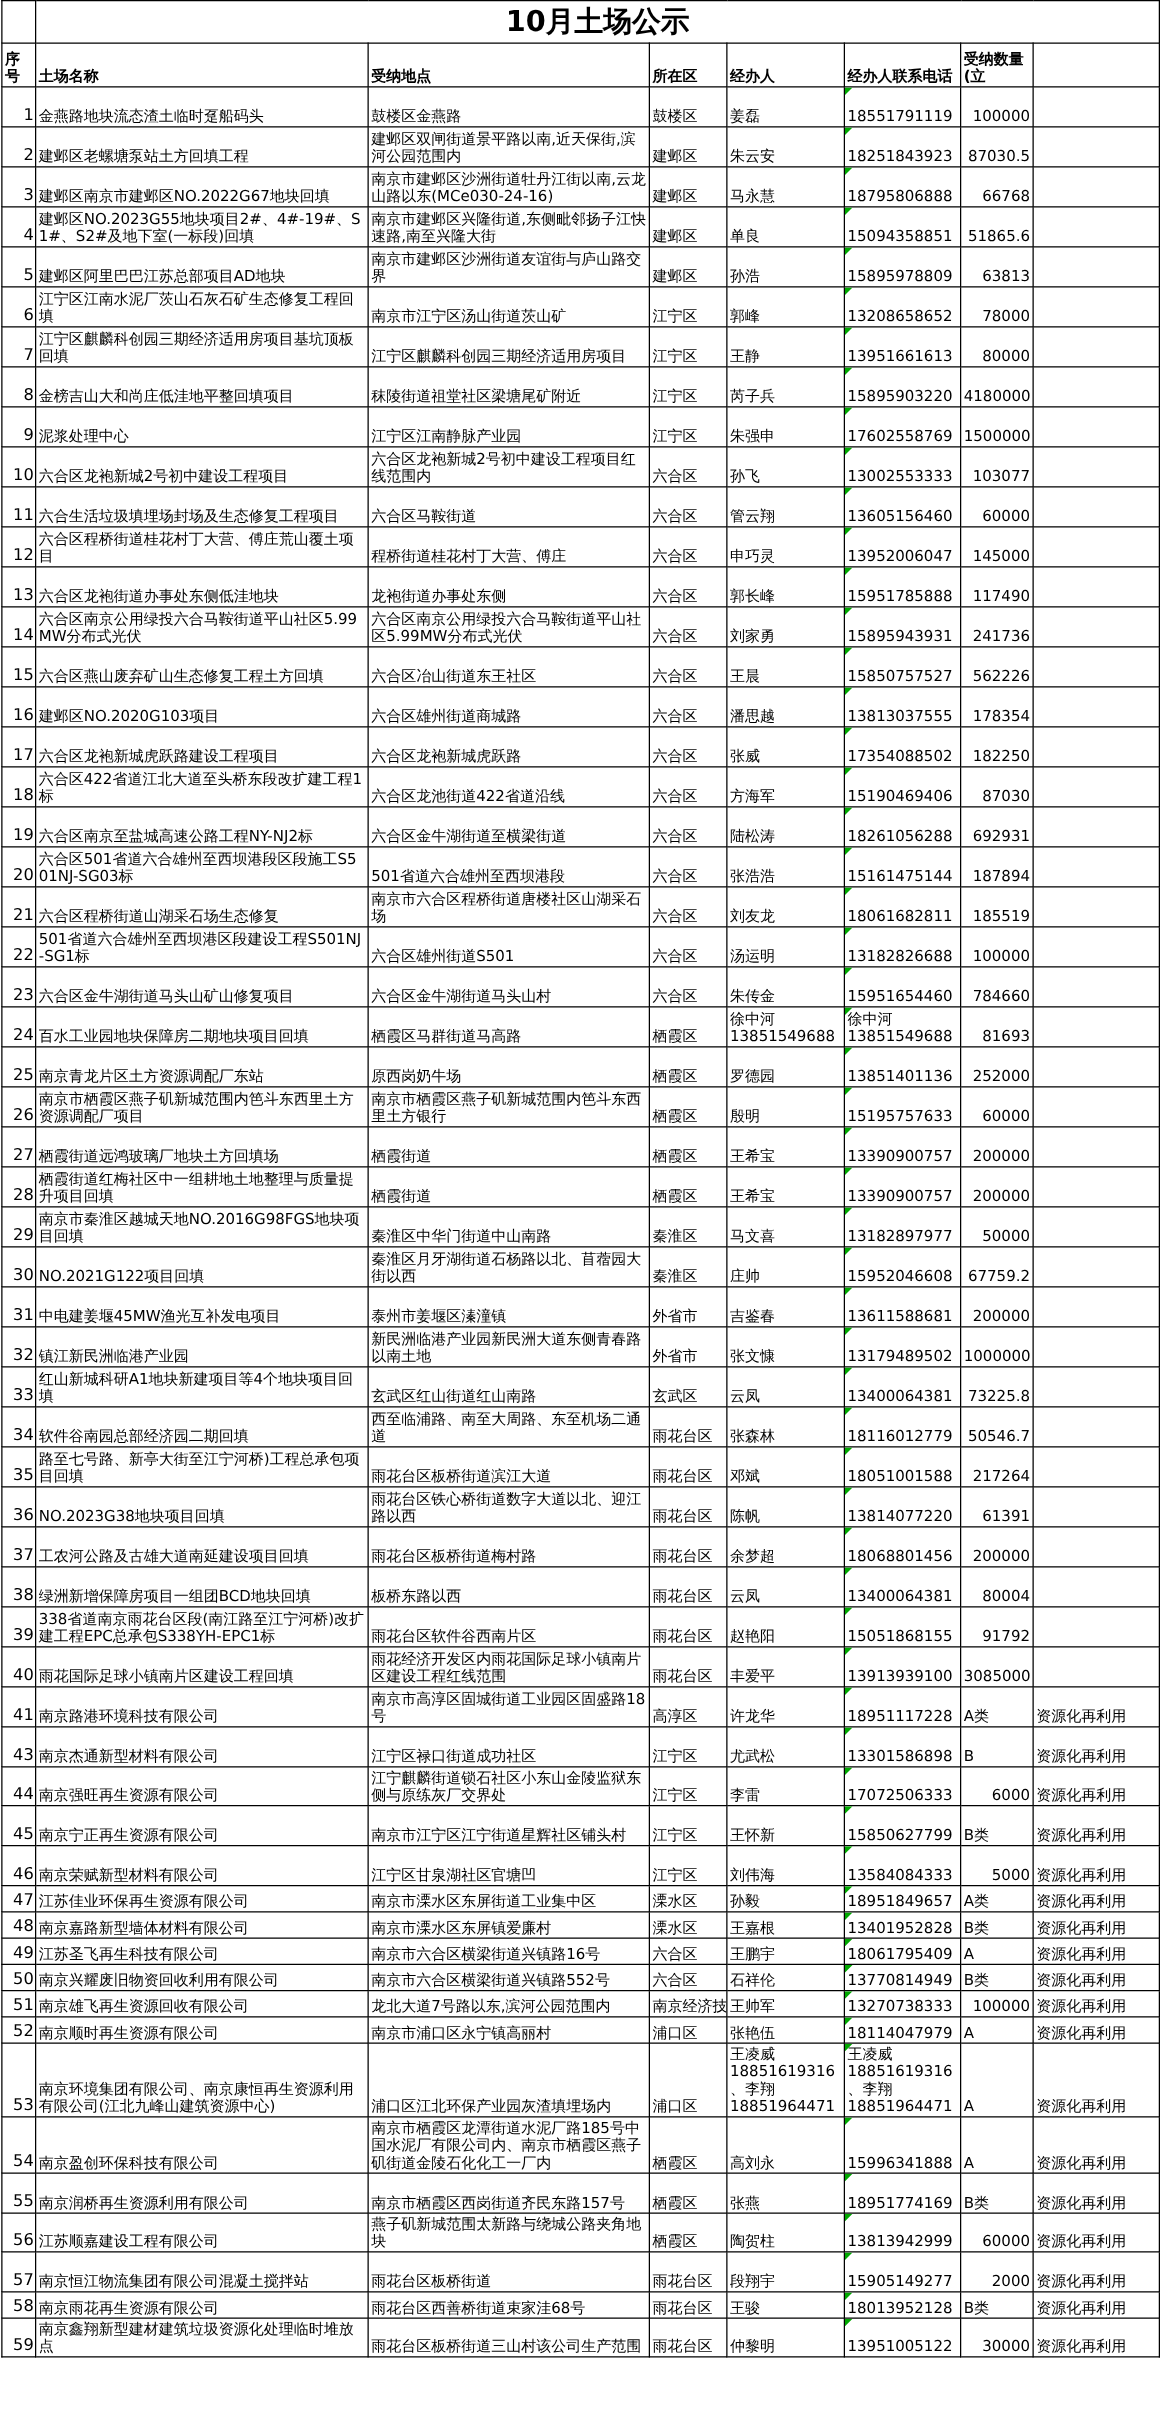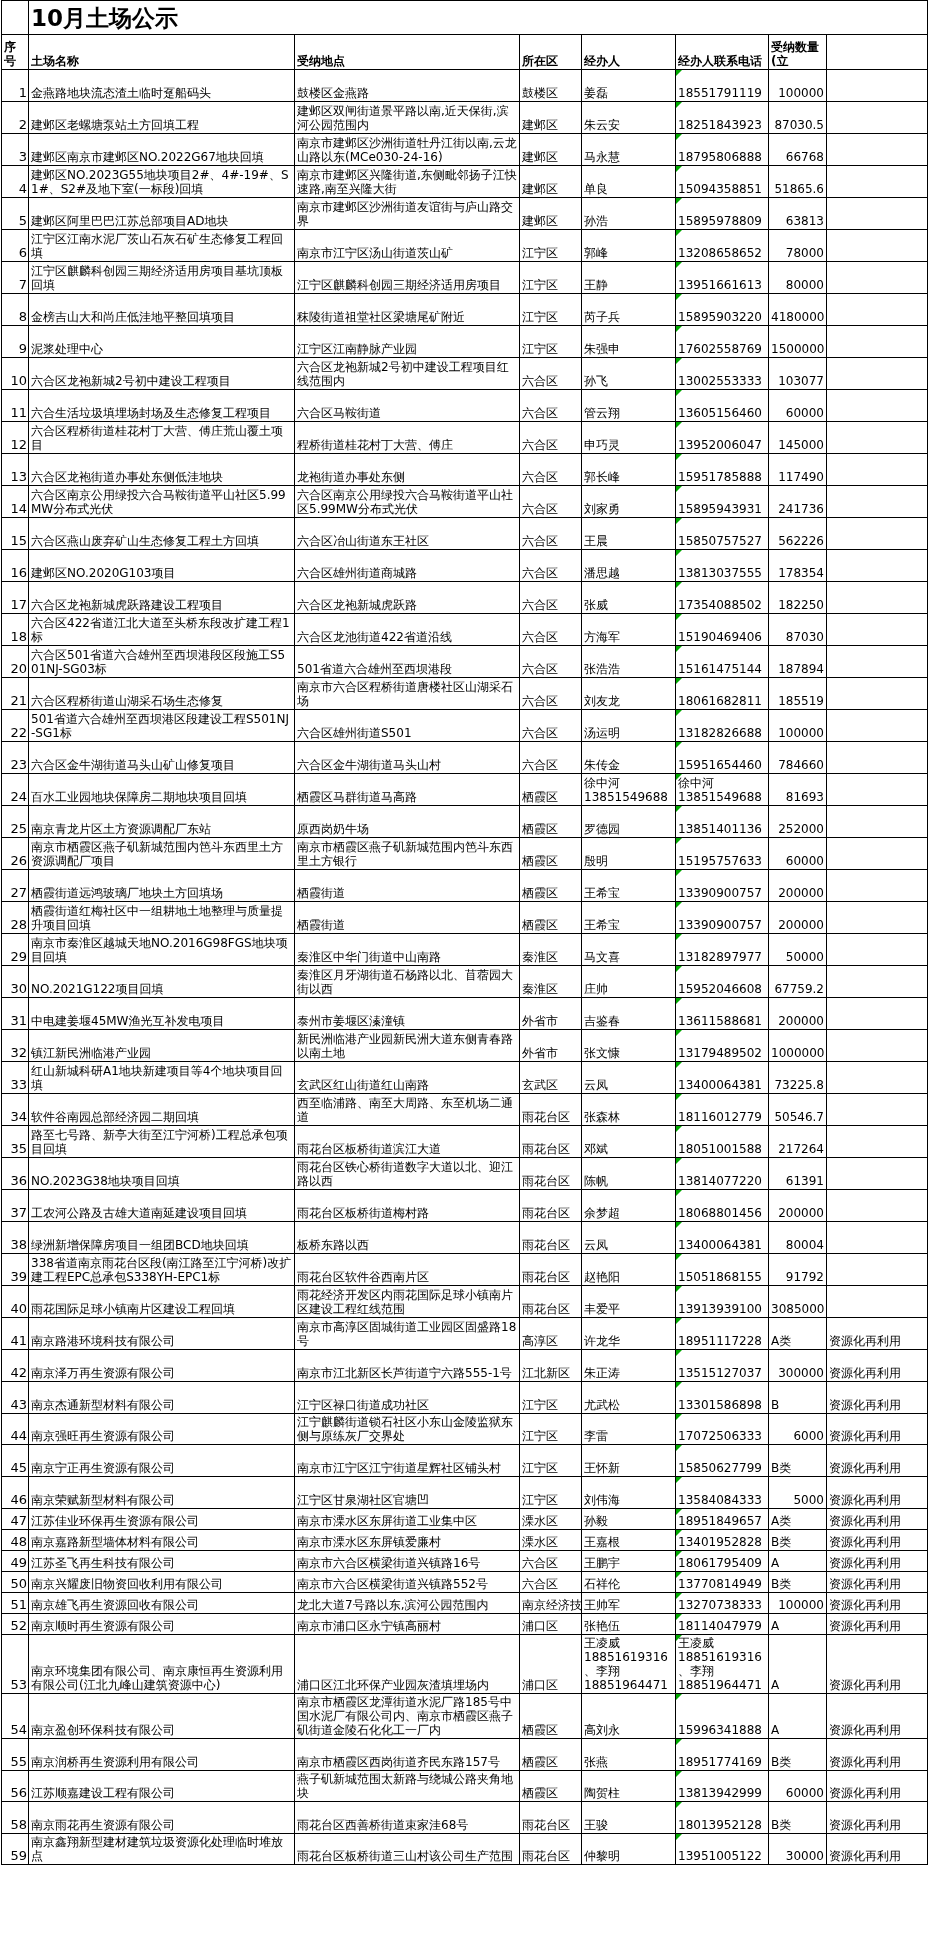--- a/index.html
+++ b/index.html
@@ -5,21 +5,21 @@
   html,body{margin:0;padding:0;background:#ffffff;}
   body{width:930px;height:1936px;overflow:hidden;
        font-family:"DejaVu Sans","Liberation Sans",sans-serif;color:#000;}
   table{border-collapse:collapse;table-layout:fixed;width:926px;margin:0 0 0 1px;}
   col.c0{width:27px}col.c1{width:266px}col.c2{width:225px}col.c3{width:62px}
   col.c4{width:94px}col.c5{width:93px}col.c6{width:58px}col.c7{width:101px}
   td,th{border:1px solid #000;padding:1px 2px;vertical-align:bottom;
         font-size:12px;line-height:14px;font-weight:normal;text-align:left;
         word-break:break-all;overflow:hidden;}
   tr.title-row td{border:1px solid #000;height:31px;}
-  .title-cell{font-size:23px;font-weight:bold;vertical-align:middle;
+  .title-cell{font-size:23px;font-weight:bold;text-align:center;vertical-align:middle;
               line-height:26px;word-break:keep-all;white-space:nowrap;}
   thead th{font-weight:bold;height:32px;}
   tbody tr{height:32px;}
   
   tbody tr:nth-child(43),tbody tr:nth-child(46),tbody tr:nth-child(47),
   tbody tr:nth-child(48),tbody tr:nth-child(49),tbody tr:nth-child(50),
   tbody tr:nth-child(51),tbody tr:nth-child(52),tbody tr:nth-child(55),
   tbody tr:nth-child(57),tbody tr:nth-child(58){height:21px;}
   td.c-num{text-align:right;font-size:13px;padding-right:1px;}
   td.c-district{white-space:nowrap;}
@@ -234,20 +234,30 @@
         <td class="c-num">18</td>
         <td class="c-name">六合区422省道江北大道至头桥东段改扩建工程1标</td>
         <td class="c-address">六合区龙池街道422省道沿线</td>
         <td class="c-district">六合区</td>
         <td class="c-handler">方海军</td>
         <td class="c-phone"><i class="tri"></i>15190469406</td>
         <td class="c-qty num-right">87030</td>
         <td class="c-note"></td>
       </tr>
       <tr>
+        <td class="c-num">19</td>
+        <td class="c-name">六合区南京至盐城高速公路工程NY-NJ2标</td>
+        <td class="c-address">六合区金牛湖街道至横梁街道</td>
+        <td class="c-district">六合区</td>
+        <td class="c-handler">陆松涛</td>
+        <td class="c-phone"><i class="tri"></i>18261056288</td>
+        <td class="c-qty num-right">692931</td>
+        <td class="c-note"></td>
+      </tr>
+      <tr>
         <td class="c-num">20</td>
         <td class="c-name">六合区501省道六合雄州至西坝港段区段施工S501NJ-SG03标</td>
         <td class="c-address">501省道六合雄州至西坝港段</td>
         <td class="c-district">六合区</td>
         <td class="c-handler">张浩浩</td>
         <td class="c-phone"><i class="tri"></i>15161475144</td>
         <td class="c-qty num-right">187894</td>
         <td class="c-note"></td>
       </tr>
       <tr>
@@ -453,30 +463,20 @@
         <td class="c-note"></td>
       </tr>
       <tr>
         <td class="c-num">41</td>
         <td class="c-name">南京路港环境科技有限公司</td>
         <td class="c-address">南京市高淳区固城街道工业园区固盛路18号</td>
         <td class="c-district">高淳区</td>
         <td class="c-handler">许龙华</td>
         <td class="c-phone"><i class="tri"></i>18951117228</td>
         <td class="c-qty">A类</td>
-        <td class="c-note">资源化再利用</td>
-      </tr>
-      <tr>
-        <td class="c-num">42</td>
-        <td class="c-name">南京泽万再生资源有限公司</td>
-        <td class="c-address">南京市江北新区长芦街道宁六路555-1号</td>
-        <td class="c-district">江北新区</td>
-        <td class="c-handler">朱正涛</td>
-        <td class="c-phone"><i class="tri"></i>13515127037</td>
-        <td class="c-qty num-right">300000</td>
         <td class="c-note">资源化再利用</td>
       </tr>
       <tr>
         <td class="c-num">43</td>
         <td class="c-name">南京杰通新型材料有限公司</td>
         <td class="c-address">江宁区禄口街道成功社区</td>
         <td class="c-district">江宁区</td>
         <td class="c-handler">尤武松</td>
         <td class="c-phone"><i class="tri"></i>13301586898</td>
         <td class="c-qty">B</td>
@@ -612,20 +612,30 @@
         <td class="c-num">56</td>
         <td class="c-name">江苏顺嘉建设工程有限公司</td>
         <td class="c-address">燕子矶新城范围太新路与绕城公路夹角地块</td>
         <td class="c-district">栖霞区</td>
         <td class="c-handler">陶贺柱</td>
         <td class="c-phone"><i class="tri"></i>13813942999</td>
         <td class="c-qty num-right">60000</td>
         <td class="c-note">资源化再利用</td>
       </tr>
       <tr>
+        <td class="c-num">57</td>
+        <td class="c-name">南京恒江物流集团有限公司混凝土搅拌站</td>
+        <td class="c-address">雨花台区板桥街道</td>
+        <td class="c-district">雨花台区</td>
+        <td class="c-handler">段翔宇</td>
+        <td class="c-phone"><i class="tri"></i>15905149277</td>
+        <td class="c-qty num-right">2000</td>
+        <td class="c-note">资源化再利用</td>
+      </tr>
+      <tr>
         <td class="c-num">58</td>
         <td class="c-name">南京雨花再生资源有限公司</td>
         <td class="c-address">雨花台区西善桥街道束家洼68号</td>
         <td class="c-district">雨花台区</td>
         <td class="c-handler">王骏</td>
         <td class="c-phone"><i class="tri"></i>18013952128</td>
         <td class="c-qty">B类</td>
         <td class="c-note">资源化再利用</td>
       </tr>
       <tr>

